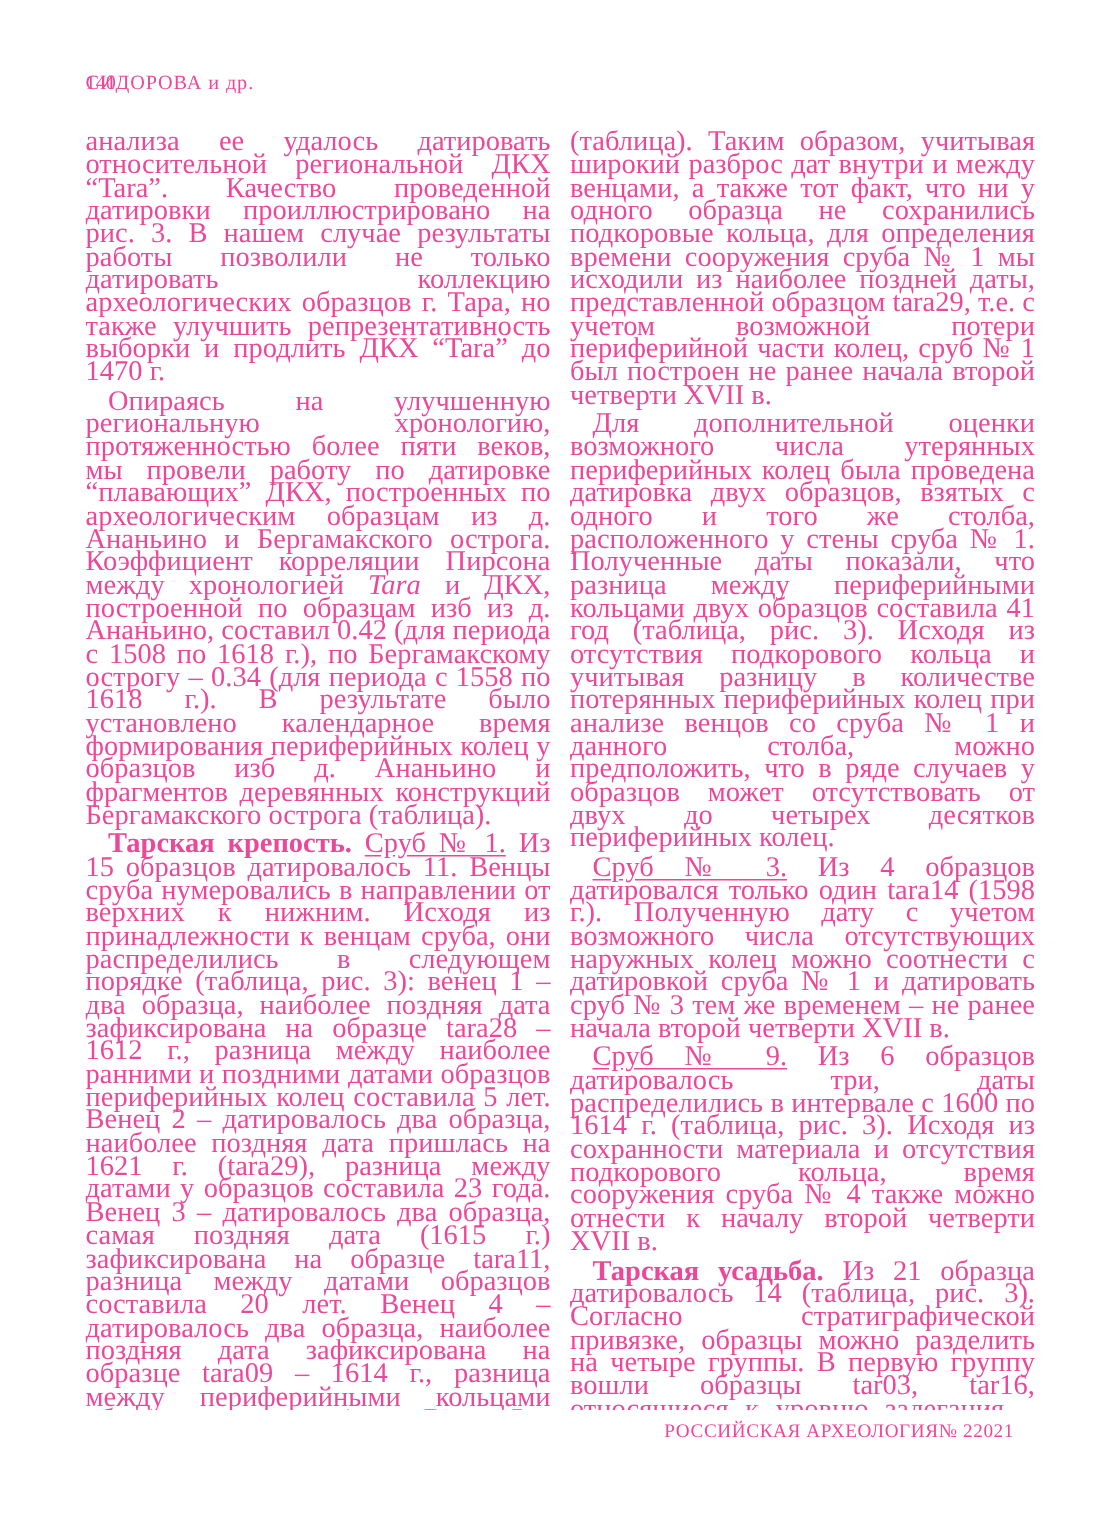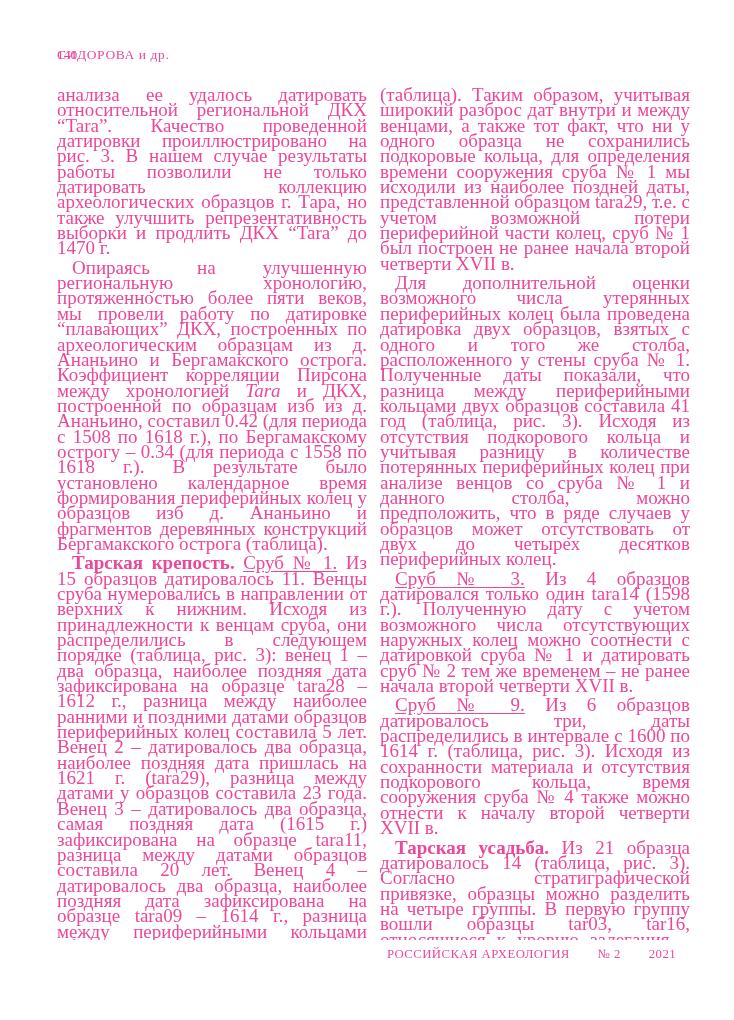--- a/index.html
+++ b/index.html
@@ -47,21 +47,21 @@
   .para.indent { text-indent: 15px; }
   .b { font-weight: bold; }
   .i { font-style: italic; margin-top: 42px; }
   .u { text-decoration: underline; text-underline-offset: 2px; }
   .footer {
     position: absolute;
     top: 947px; right: 58px;
     font-size: 12.8px;
     letter-spacing: 0.4px;
     display: flex;
-    gap: 28px;
+    gap: 0;
     white-space: nowrap;
   }
 </style>
 </head>
 <body>
 
 <div class="page">
 
   <div class="header">
     <span class="page-number">140</span>
@@ -70,21 +70,21 @@
 
   <div class="columns">
     <div class="column">
         <p class="para"><span>анализа ее удалось датировать относительной региональной ДКХ “Tara”. Качество проведенной датировки проиллюстрировано на рис. 3. В нашем случае результаты работы позволили не только датировать коллекцию археологических образцов г. Тара, но также улучшить репрезентативность выборки и продлить ДКХ “Tara” до 1470 г.</span></p>
         <p class="para indent"><span>Опираясь на улучшенную региональную хронологию, протяженностью более пяти веков, мы провели работу по датировке “плавающих” ДКХ, построенных по археологическим образцам из д. Ананьино и Бергамакского острога. Коэффициент корреляции Пирсона между хронологией </span><span class="i">Tara</span><span> и ДКХ, построенной по образцам изб из д. Ананьино, составил 0.42 (для периода с 1508 по 1618 г.), по Бергамакскому острогу – 0.34 (для периода с 1558 по 1618 г.). В результате было установлено календарное время формирования периферийных колец у образцов изб д. Ананьино и фрагментов деревянных конструкций Бергамакского острога (таблица).</span></p>
         <p class="para indent"><span class="b">Тарская крепость.</span><span> </span><span class="u">Сруб № 1.</span><span> Из 15 образцов датировалось 11. Венцы сруба нумеровались в направлении от верхних к нижним. Исходя из принадлежности к венцам сруба, они распределились в следующем порядке (таблица, рис. 3): венец 1 – два образца, наиболее поздняя дата зафиксирована на образце tara28 – 1612 г., разница между наиболее ранними и поздними датами образцов периферийных колец составила 5 лет. Венец 2 – датировалось два образца, наиболее поздняя дата пришлась на 1621 г. (tara29), разница между датами у образцов составила 23 года. Венец 3 – датировалось два образца, самая поздняя дата (1615 г.) зафиксирована на образце tara11, разница между датами образцов составила 20 лет. Венец 4 – датировалось два образца, наиболее поздняя дата зафиксирована на образце tara09 – 1614 г., разница между периферийными кольцами образцов составила 1 год. Венец 5 – образец датируется 1603 г. (таблица). Полученная разница между датировками образцов с бревен внутри каждого венца свидетельствует о потере значительной части периферийных колец. Сопоставление наиболее поздних дат между венцами показало, что разница достигает 18 лет</span></p>
       </div>
     <div class="column">
         <p class="para"><span>(таблица). Таким образом, учитывая широкий разброс дат внутри и между венцами, а также тот факт, что ни у одного образца не сохранились подкоровые кольца, для определения времени сооружения сруба № 1 мы исходили из наиболее поздней даты, представленной образцом tara29, т.е. с учетом возможной потери периферийной части колец, сруб № 1 был построен не ранее начала второй четверти XVII в.</span></p>
         <p class="para indent"><span>Для дополнительной оценки возможного числа утерянных периферийных колец была проведена датировка двух образцов, взятых с одного и того же столба, расположенного у стены сруба № 1. Полученные даты показали, что разница между периферийными кольцами двух образцов составила 41 год (таблица, рис. 3). Исходя из отсутствия подкорового кольца и учитывая разницу в количестве потерянных периферийных колец при анализе венцов со сруба № 1 и данного столба, можно предположить, что в ряде случаев у образцов может отсутствовать от двух до четырех десятков периферийных колец.</span></p>
-        <p class="para indent"><span class="u">Сруб № 3.</span><span> Из 4 образцов датировался только один tara14 (1598 г.). Полученную дату с учетом возможного числа отсутствующих наружных колец можно соотнести с датировкой сруба № 1 и датировать сруб № 2 тем же временем – не ранее начала второй четверти XVII в.</span></p>
+        <p class="para indent"><span class="u">Сруб № 3.</span><span> Из 4 образцов датировался только один tara14 (1598 г.). Полученную дату с учетом возможного числа отсутствующих наружных колец можно соотнести с датировкой сруба № 1 и датировать сруб № 3 тем же временем – не ранее начала второй четверти XVII в.</span></p>
         <p class="para indent"><span class="u">Сруб № 9.</span><span> Из 6 образцов датировалось три, даты распределились в интервале с 1600 по 1614 г. (таблица, рис. 3). Исходя из сохранности материала и отсутствия подкорового кольца, время сооружения сруба № 4 также можно отнести к началу второй четверти XVII в.</span></p>
         <p class="para indent"><span class="b">Тарская усадьба.</span><span> Из 21 образца датировалось 14 (таблица, рис. 3). Согласно стратиграфической привязке, образцы можно разделить на четыре группы. В первую группу вошли образцы tar03, tar16, относящиеся к уровню залегания –160/–180 см. Наиболее поздняя дата зафиксирована у образца tar16 – 1606 г. Во вторую группу вошло пять образцов, залегавших на глубине –200/–220 см, наиболее поздние даты зафиксированы на образцах tar06 – 1644 г., tar05 – 1628 г. Однако стоит отметить, что образец tar06 был взят со столба конструкции, который мог быть вкопан позже, поэтому эта дата не учитывалась при датировке конструкции. К третьей группе (–240/–260 см) относятся два образца, наиболее поздняя дата приходится на 1621 г. В четвертую группу вошли</span></p>
       </div>
   </div>
 
   <div class="footer">
     <span>РОССИЙСКАЯ АРХЕОЛОГИЯ</span>
     <span>№ 2</span>
     <span>2021</span>
   </div>

